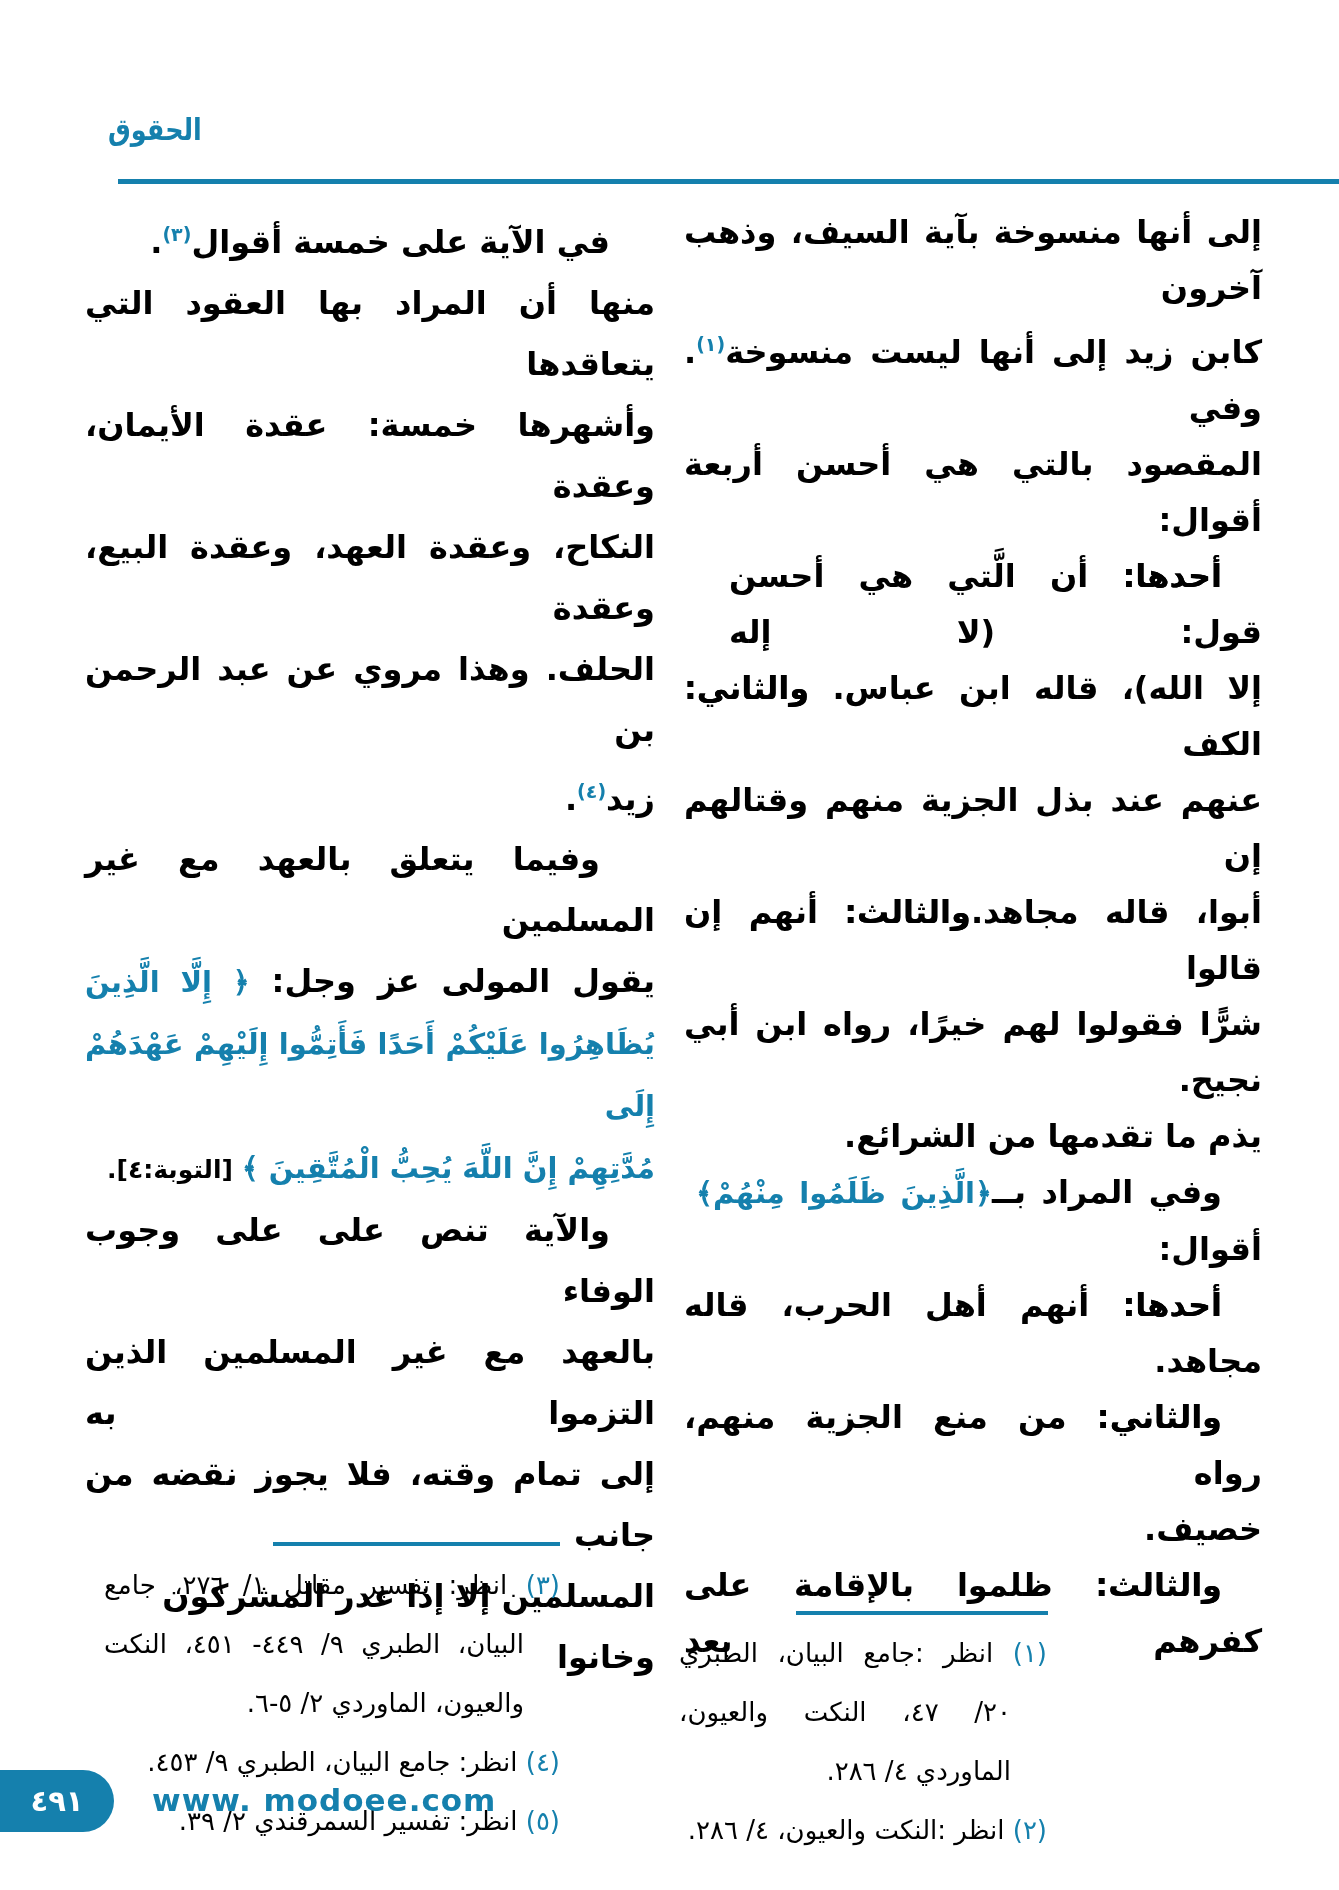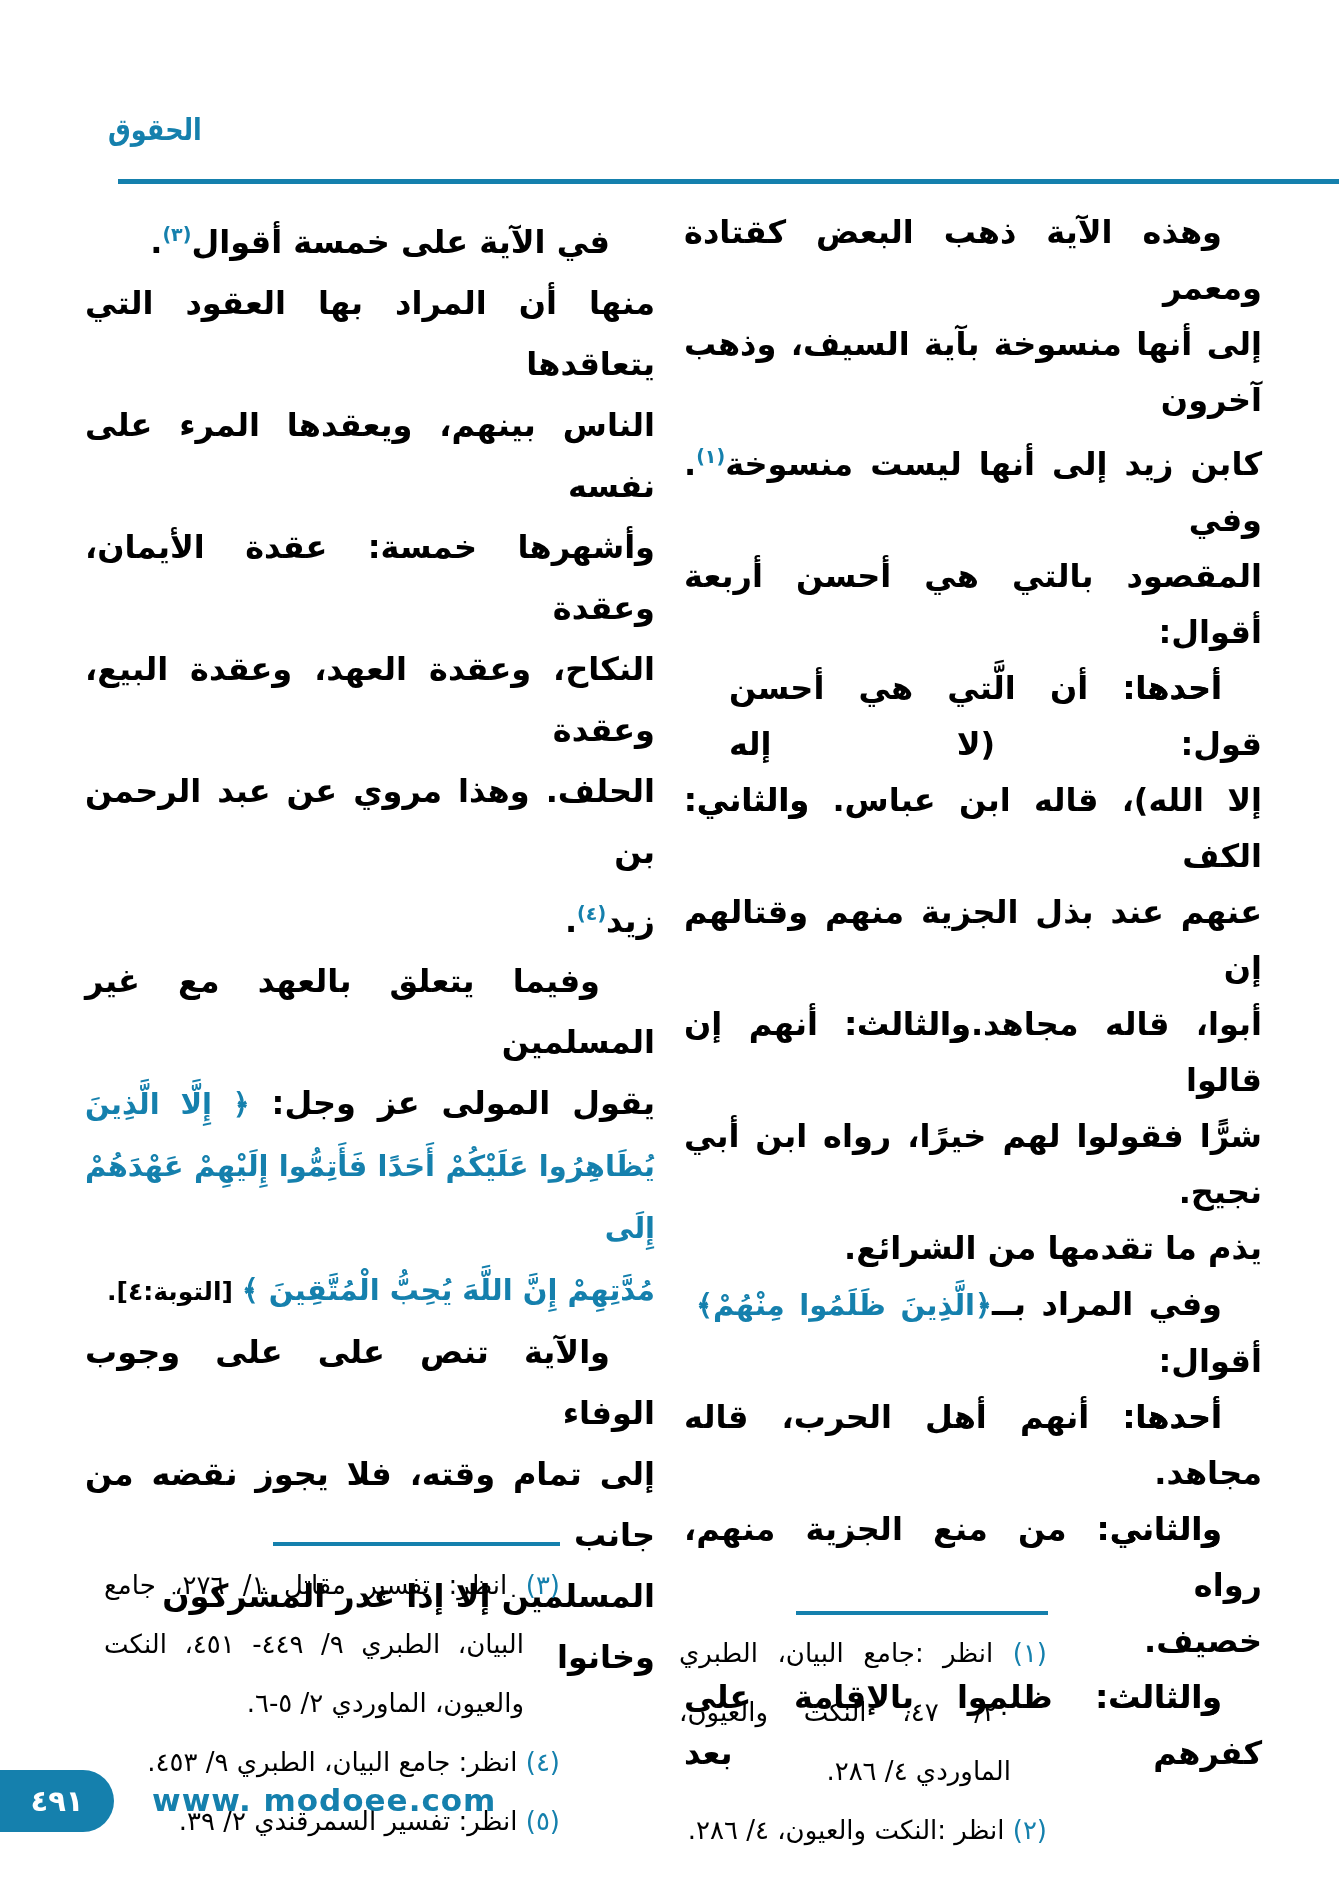--- a/index.html
+++ b/index.html
@@ -46,50 +46,49 @@
   #site-url{position:absolute;left:152px;top:1782px;color:var(--accent);
             font-size:31px;font-weight:bold;direction:ltr;letter-spacing:1px}
 </style>
 </head>
 <body style="--accent: #1580ad;">
 
 <div id="logo">الحقوق</div>
 <div id="rule"></div>
 
 <div class="col" id="col-right">
-    <div class="line j" style="text-indent: 40px;"><span class="seg-n">وهذه الآية ذهب البعض كقتادة ومعمر</span></div>
     <div class="line j"><span class="seg-n">إلى أنها منسوخة بآية السيف، وذهب آخرون</span></div>
     <div class="line j"><span class="seg-n">كابن زيد إلى أنها ليست منسوخة</span><span class="seg-m">(١)</span><span class="seg-n">. وفي</span></div>
     <div class="line j"><span class="seg-n">المقصود بالتي هي أحسن أربعة أقوال:</span></div>
     <div class="line j" style="text-indent: 40px; margin-left: 45px;"><span class="seg-b">أحدها:</span><span class="seg-n"> أن الَّتي هي أحسن قول: (لا إله</span></div>
     <div class="line j"><span class="seg-n">إلا الله)، قاله ابن عباس. </span><span class="seg-b">والثاني:</span><span class="seg-n"> الكف</span></div>
     <div class="line j"><span class="seg-n">عنهم عند بذل الجزية منهم وقتالهم إن</span></div>
     <div class="line j"><span class="seg-n">أبوا، قاله مجاهد.</span><span class="seg-b">والثالث:</span><span class="seg-n"> أنهم إن قالوا</span></div>
     <div class="line j"><span class="seg-n">شرًّا فقولوا لهم خيرًا، رواه ابن أبي نجيح.</span></div>
     <div class="line"><span class="seg-n">يذم ما تقدمها من الشرائع.</span></div>
     <div class="line j" style="text-indent: 40px; margin-left: 12px;"><span class="seg-n">وفي المراد بــ</span><span class="seg-q">﴿الَّذِينَ ظَلَمُوا مِنْهُمْ﴾</span></div>
     <div class="line"><span class="seg-n">أقوال:</span></div>
     <div class="line j" style="text-indent: 40px;"><span class="seg-b">أحدها:</span><span class="seg-n"> أنهم أهل الحرب، قاله مجاهد.</span></div>
     <div class="line j" style="text-indent: 40px;"><span class="seg-b">والثاني:</span><span class="seg-n"> من منع الجزية منهم، رواه</span></div>
     <div class="line"><span class="seg-n">خصيف.</span></div>
     <div class="line j" style="text-indent: 40px;"><span class="seg-b">والثالث:</span><span class="seg-n"> ظلموا بالإقامة على كفرهم بعد</span></div>
   </div>
 <div class="col" id="col-left">
     <div class="line" style="text-indent: 45px;"><span class="seg-n">في الآية على خمسة أقوال</span><span class="seg-m">(٣)</span><span class="seg-n">.</span></div>
     <div class="line j"><span class="seg-n">منها أن المراد بها العقود التي يتعاقدها</span></div>
-    <div class="line j"><span class="seg-n">الناس بينهم، ويعقدها المرء على نفسه</span></div>
     <div class="line j"><span class="seg-n">وأشهرها خمسة: عقدة الأيمان، وعقدة</span></div>
     <div class="line j"><span class="seg-n">النكاح، وعقدة العهد، وعقدة البيع، وعقدة</span></div>
     <div class="line j"><span class="seg-n">الحلف. وهذا مروي عن عبد الرحمن بن</span></div>
     <div class="line"><span class="seg-n">زيد</span><span class="seg-m">(٤)</span><span class="seg-n">.</span></div>
     <div class="line j" style="text-indent: 55px;"><span class="seg-n">وفيما يتعلق بالعهد مع غير المسلمين</span></div>
     <div class="line j"><span class="seg-n">يقول المولى عز وجل: </span><span class="seg-q">﴿ إِلَّا الَّذِينَ</span></div>
     <div class="line j"><span class="seg-q">يُظَاهِرُوا عَلَيْكُمْ أَحَدًا فَأَتِمُّوا إِلَيْهِمْ عَهْدَهُمْ إِلَى</span></div>
     <div class="line"><span class="seg-q">مُدَّتِهِمْ إِنَّ اللَّهَ يُحِبُّ الْمُتَّقِينَ ﴾</span><span class="seg-r"> [التوبة:٤].</span></div>
     <div class="line j" style="text-indent: 45px;"><span class="seg-n">والآية تنص على على وجوب الوفاء</span></div>
+    <div class="line j"><span class="seg-n">بالعهد مع غير المسلمين الذين التزموا به</span></div>
     <div class="line j"><span class="seg-n">إلى تمام وقته، فلا يجوز نقضه من جانب</span></div>
     <div class="line"><span class="seg-n">المسلمين إلا إذا غدر المشركون وخانوا</span></div>
   </div>
 
 <div class="sep" id="sep-left"></div>
 <div class="sep" id="sep-right"></div>
 
 <div class="fnbox" id="fn-left">
     <div class="fn"><span class="fn-m">(٣)</span><span class="fn-t"> انظر: تفسير مقاتل ١/ ٢٧٦، جامع البيان، الطبري ٩/ ٤٤٩- ٤٥١، النكت والعيون، الماوردي ٢/ ٥-٦.</span></div>
     <div class="fn"><span class="fn-m">(٤)</span><span class="fn-t"> انظر: جامع البيان، الطبري ٩/ ٤٥٣.</span></div>

